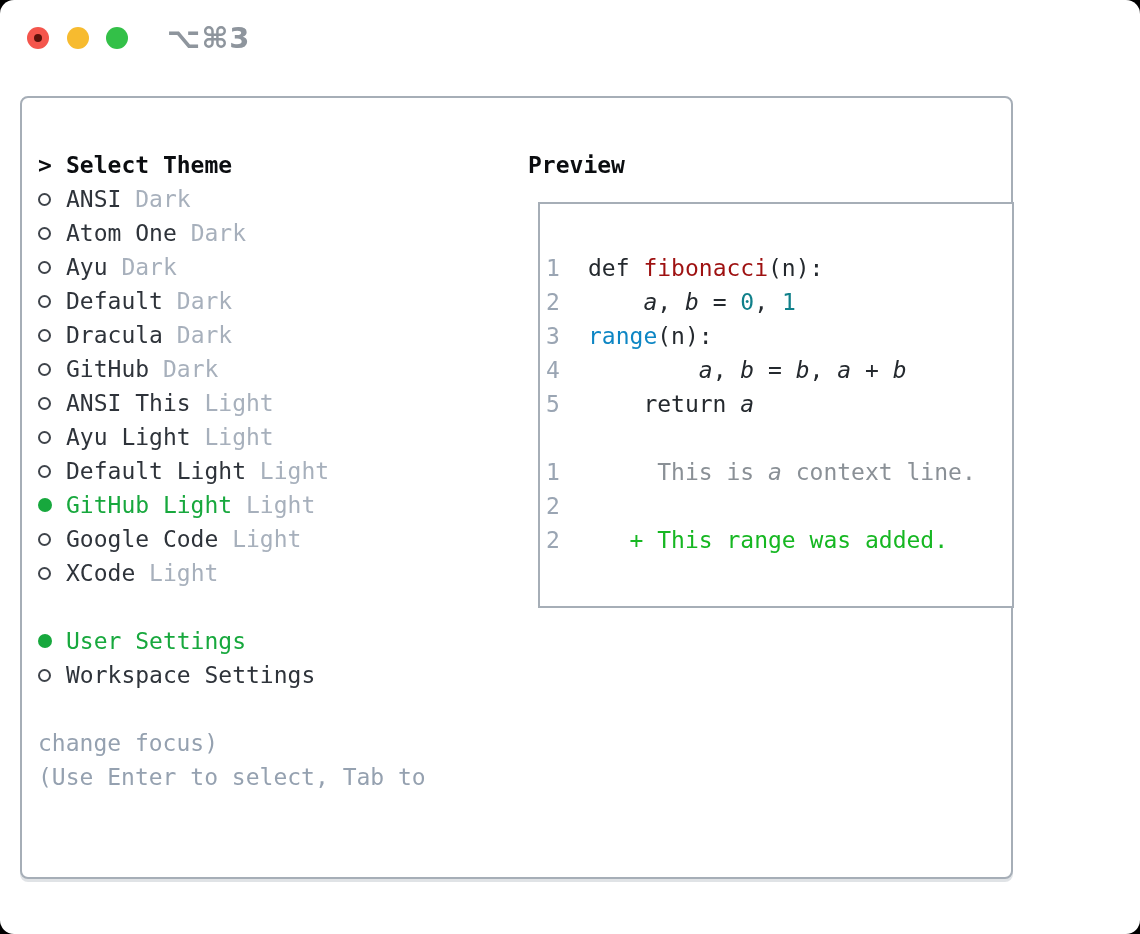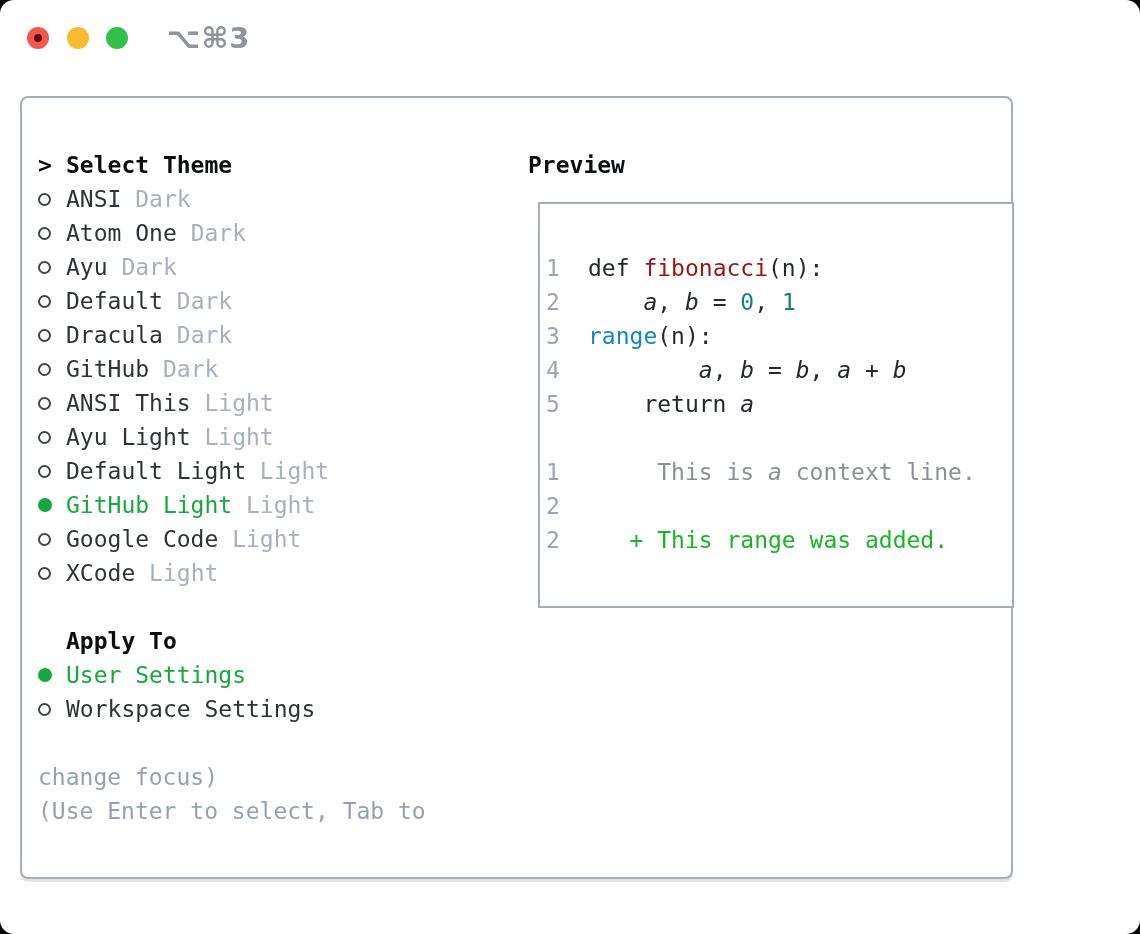--- a/index.html
+++ b/index.html
@@ -92,24 +92,20 @@
           <div class="row"><span class="marker"><span class="circle"></span></span><span class="theme-name">ANSI This</span><span class="theme-tag"> Light</span></div>
           <div class="row"><span class="marker"><span class="circle"></span></span><span class="theme-name">Ayu Light</span><span class="theme-tag"> Light</span></div>
           <div class="row"><span class="marker"><span class="circle"></span></span><span class="theme-name">Default Light</span><span class="theme-tag"> Light</span></div>
           <div class="row"><span class="marker"><span class="circle sel"></span></span><span class="theme-name sel">GitHub Light</span><span class="theme-tag"> Light</span></div>
           <div class="row"><span class="marker"><span class="circle"></span></span><span class="theme-name">Google Code</span><span class="theme-tag"> Light</span></div>
           <div class="row"><span class="marker"><span class="circle"></span></span><span class="theme-name">XCode</span><span class="theme-tag"> Light</span></div>
         </div>
 
       <div class="row"></div>
 
-      <div class="row">
-        <span class="marker"></span>
-        <span class="hdr">Apply To</span>
-      </div>
 
       <div id="apply-options">
           <div class="row"><span class="marker"><span class="circle sel"></span></span><span class="theme-name sel">User Settings</span></div>
           <div class="row"><span class="marker"><span class="circle"></span></span><span class="theme-name">Workspace Settings</span></div>
         </div>
 
       <div class="row"></div>
 
       <div id="hint-lines">
           <div class="row hint">change focus)</div>

